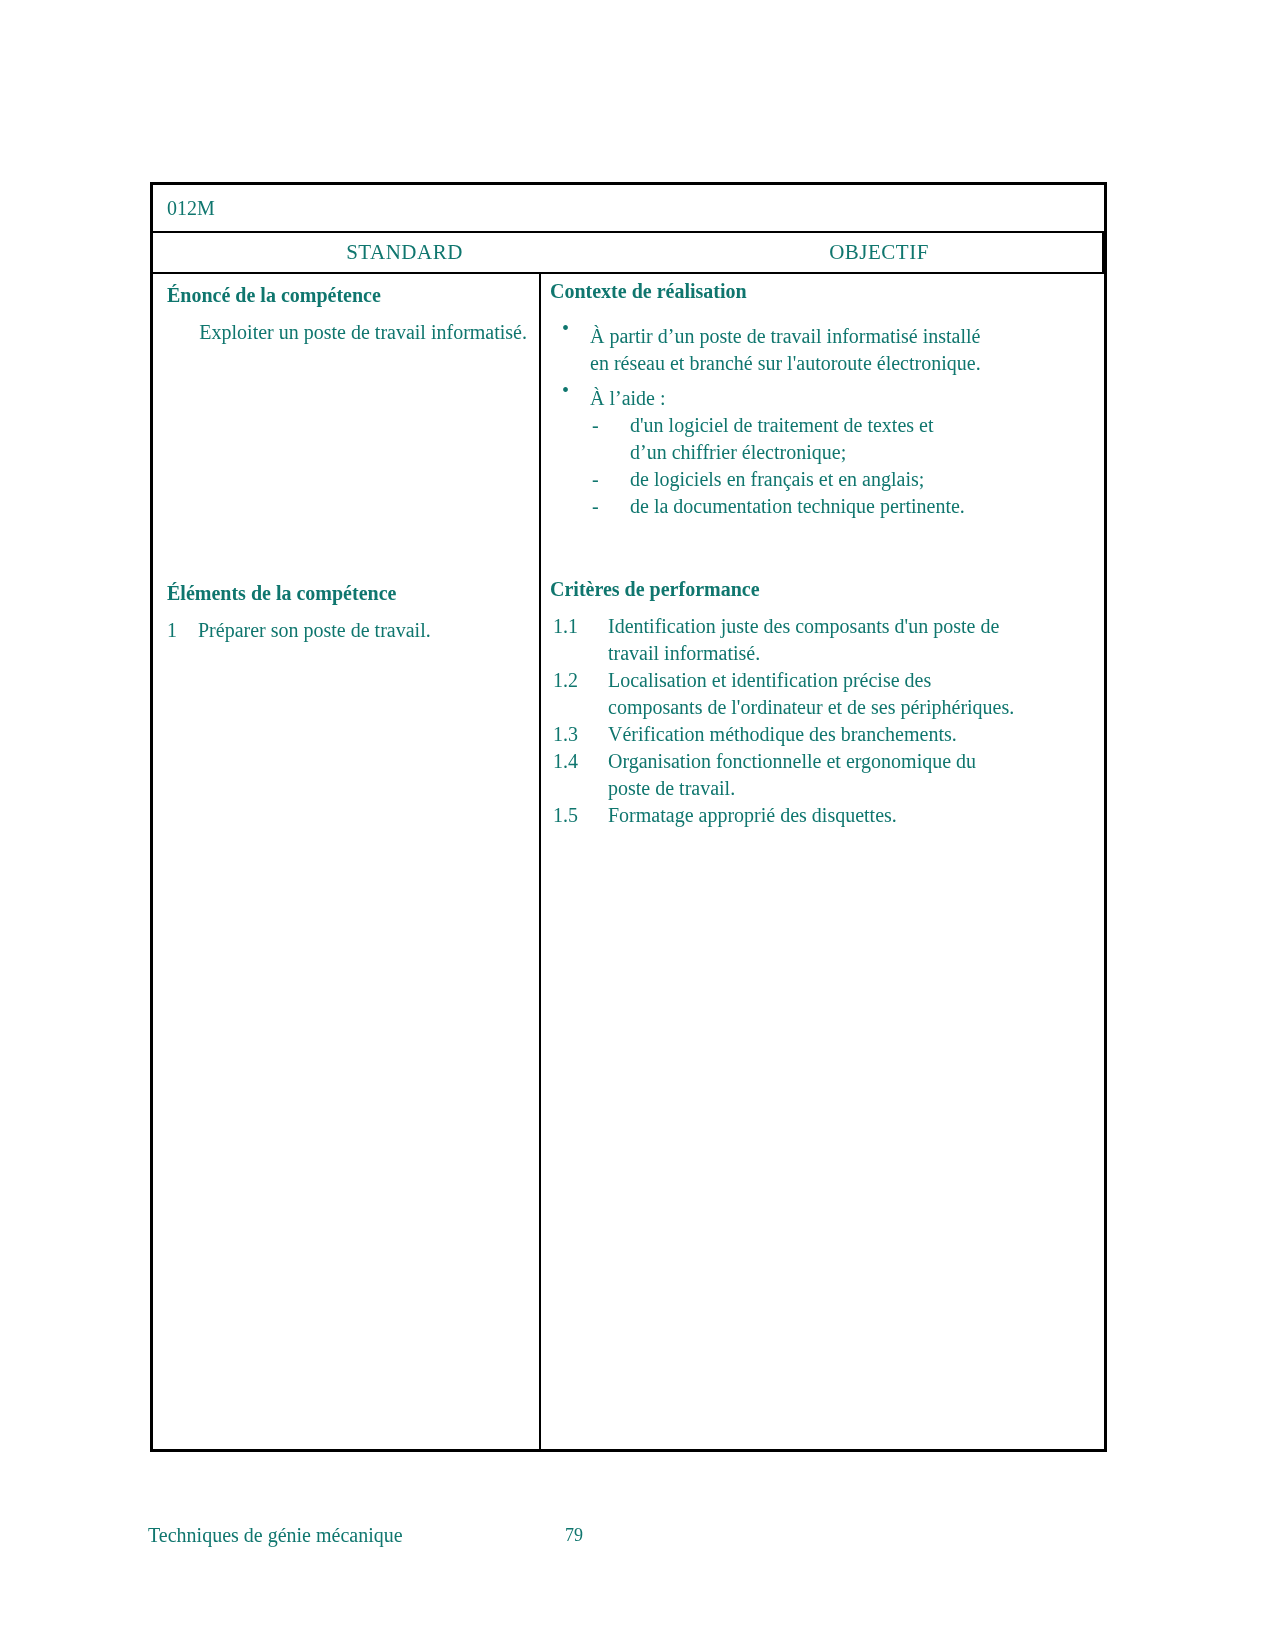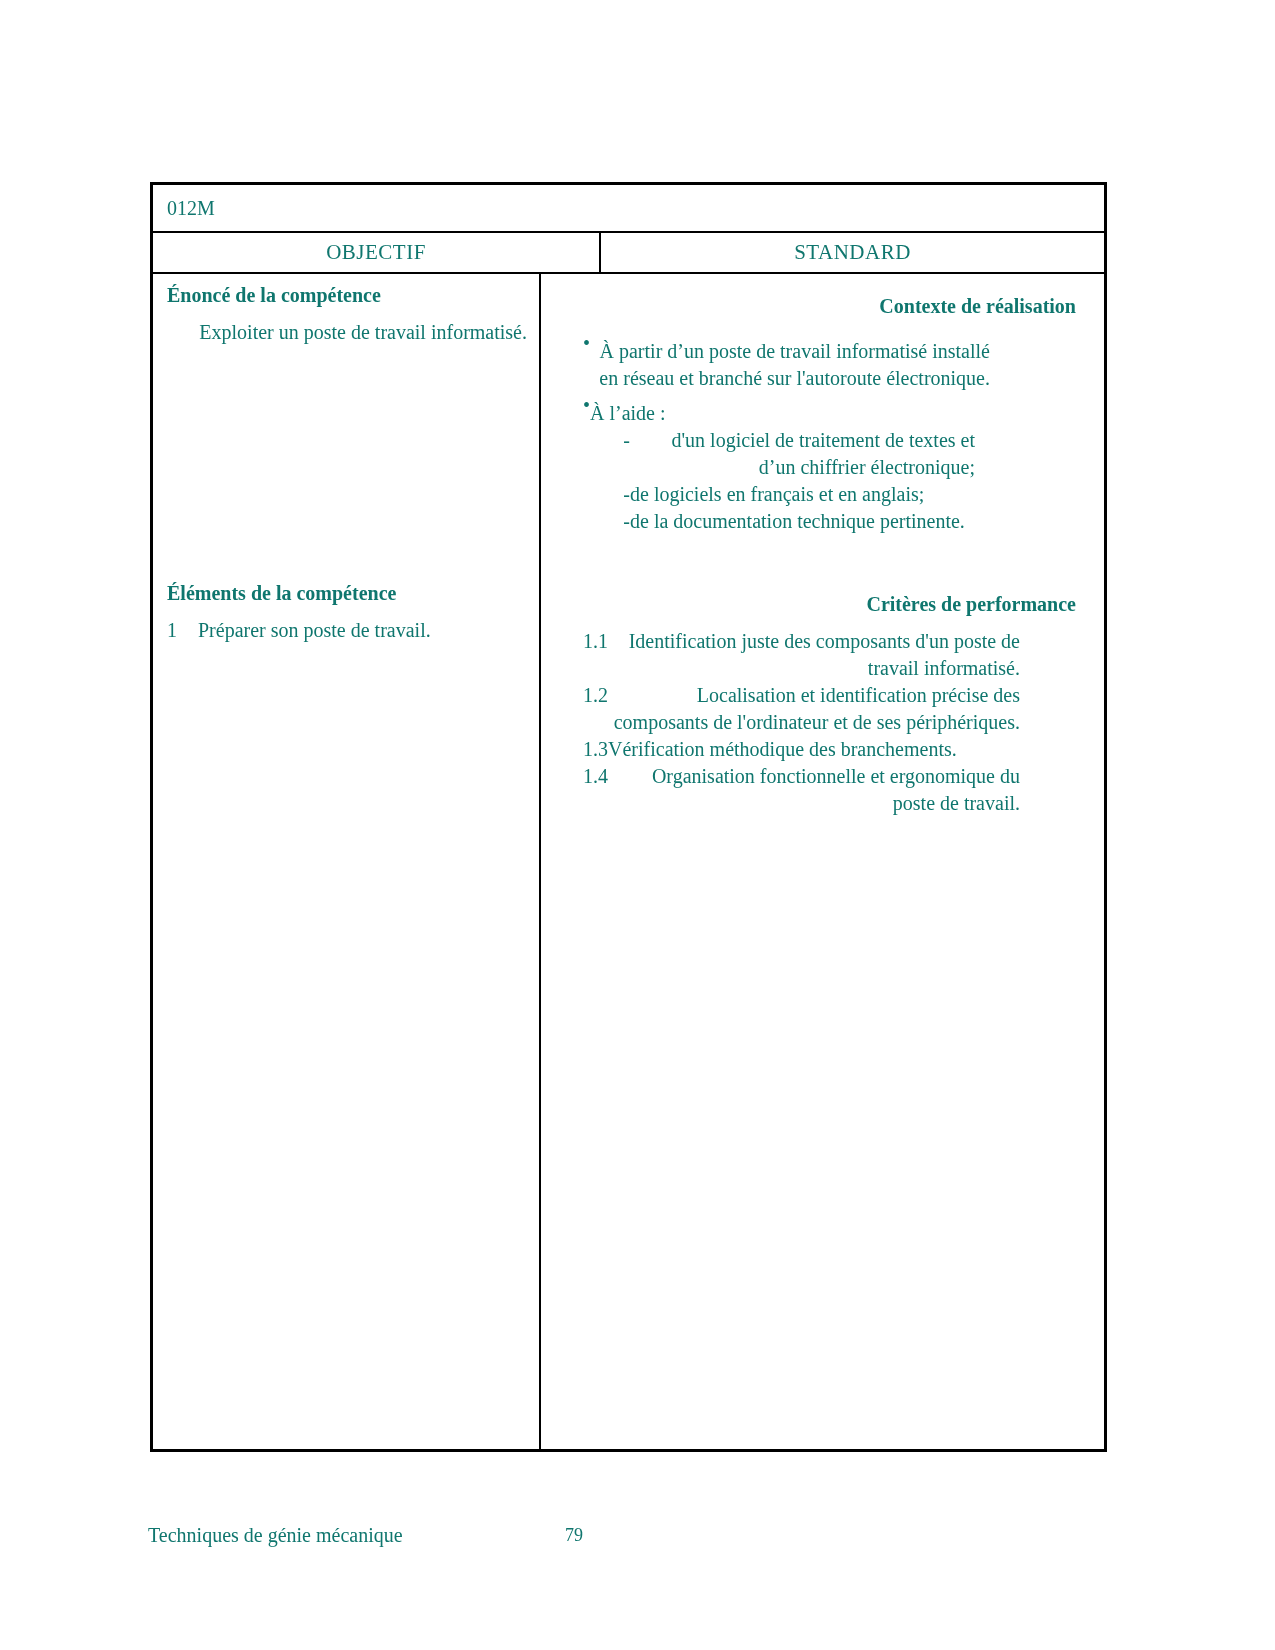--- a/index.html
+++ b/index.html
@@ -53,22 +53,21 @@
   }
   .cell-left {
     width: 388px;
     border-right: 2px solid #000000;
     box-sizing: border-box;
     padding: 8px 12px 0 14px;
   }
   .cell-right {
     flex: 1;
     box-sizing: border-box;
-    padding: 19px 28px 0 9px;
-    text-align: right;
+    padding: 4px 28px 0 9px;
   }
   .sec1 { height: 298px; box-sizing: border-box; }
   .hdg {
     font-weight: bold;
     font-size: 20px;
     margin: 0 0 10px 0;
   }
   .stmt { margin: 0; text-align: right; }
   .elem { display: flex; }
   .elem-num { width: 31px; flex: 0 0 31px; }
@@ -100,25 +99,25 @@
 
 <div class="page">
 
   <div class="ctable">
 
     <div class="row-code">
       <span>012M</span>
     </div>
 
     <div class="row-head">
+      <div class="head-cell head-right">
+        <span>STANDARD</span>
+      </div>
       <div class="head-cell head-left">
         <span>OBJECTIF</span>
-      </div>
-      <div class="head-cell head-right">
-        <span>STANDARD</span>
       </div>
     </div>
 
     <div class="row-body">
 
       <div class="cell-left">
         <div class="sec1">
           <div class="hdg">Énoncé de la compétence</div>
           <p class="stmt">Exploiter un poste de travail informatisé.</p>
         </div>
@@ -171,20 +170,24 @@
             <span class="crit-text">Localisation et identification précise des composants de l'ordinateur et de ses périphériques.</span>
           </div>
           <div class="crit">
             <span class="crit-num">1.3</span>
             <span class="crit-text">Vérification méthodique des branchements.</span>
           </div>
           <div class="crit">
             <span class="crit-num">1.4</span>
             <span class="crit-text">Organisation fonctionnelle et ergonomique du poste de travail.</span>
           </div>
+          <div class="crit">
+            <span class="crit-num">1.5</span>
+            <span class="crit-text">Formatage approprié des disquettes.</span>
+          </div>
         </div>
       </div>
 
     </div>
   </div>
 
   <span class="footer-left">Techniques de génie mécanique</span>
   <span class="footer-page">79</span>
 
 </div>

